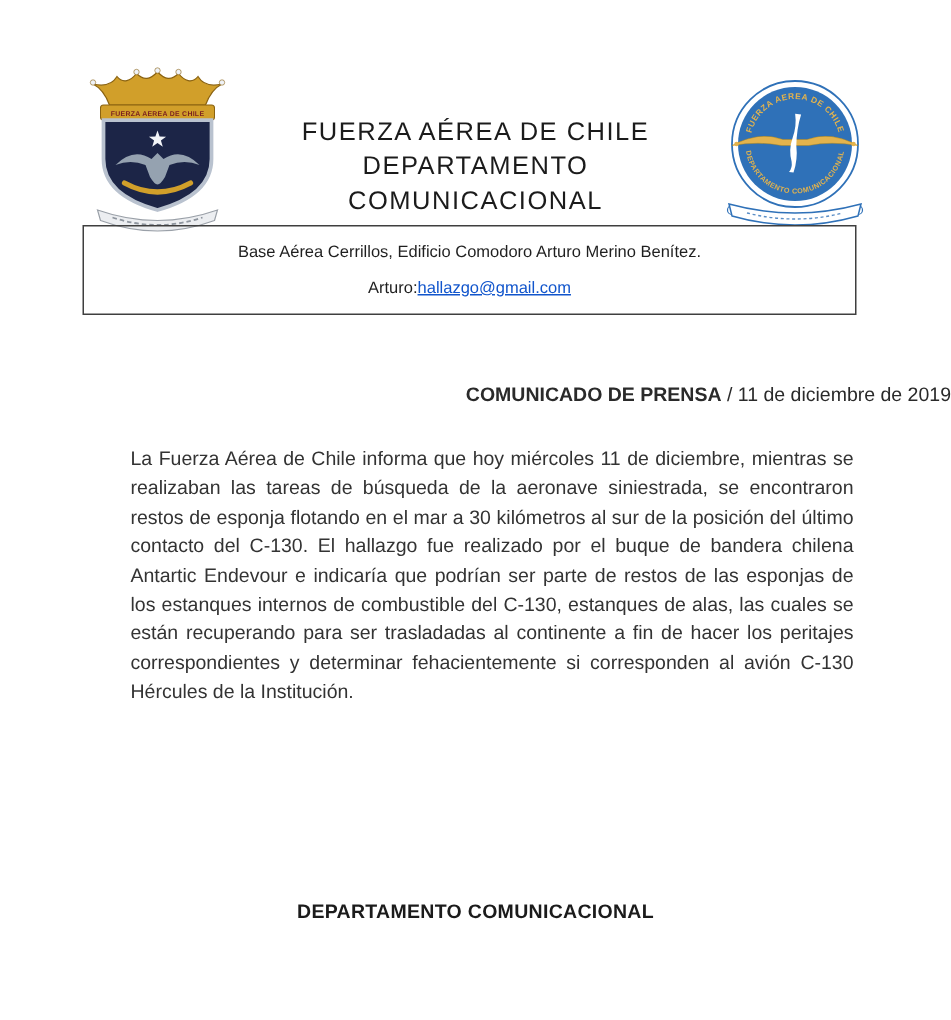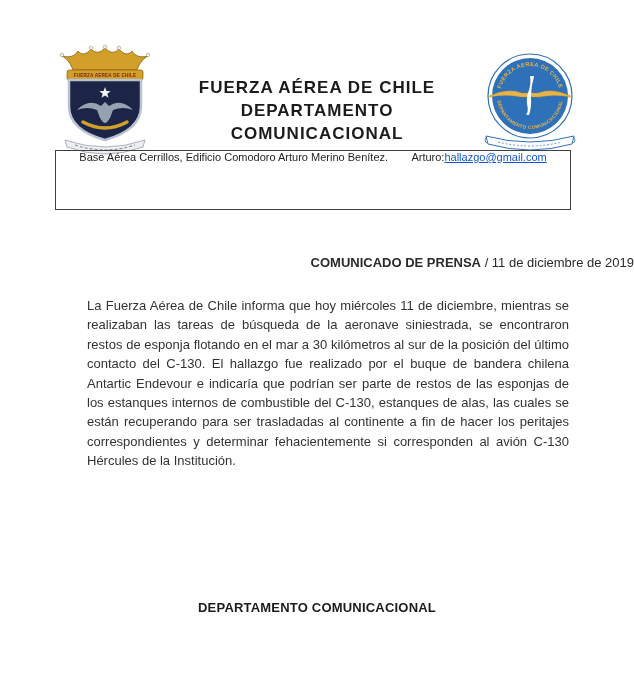--- a/index.html
+++ b/index.html
@@ -4,26 +4,26 @@
 <style>
   html,body { margin:0; padding:0; background:#ffffff; }
   .page {
     position:relative; width:634px; height:680px; background:#ffffff;
     font-family:"Liberation Sans", sans-serif; color:#222; overflow:hidden;
   }
   .emblem-left  { position:absolute; left:57px;  top:44px; width:96px;  height:114px; }
   .seal-right   { position:absolute; left:476px; top:52px; width:108px; height:102px; }
   .header-title {
     position:absolute; left:158px; top:76px; width:318px; text-align:center;
-    font-weight:bold; font-size:17px; line-height:23px; letter-spacing:1px; color:#1b1b1b;
+    font-weight:normal; font-size:17px; line-height:23px; letter-spacing:1px; color:#1b1b1b;
   }
   .contact-box {
     position:absolute; left:55px; top:150px; width:516px; height:60px;
     border:1px solid #3f3f3f; box-sizing:border-box;
-    display:flex; flex-direction:row; justify-content:space-evenly;
+    display:flex; flex-direction:column; justify-content:space-evenly;
     text-align:center; font-size:11px; color:#1f1f1f;
   }
   .contact-box .email-link { color:#1155cc; text-decoration:underline; cursor:pointer; }
   .release-title {
     position:absolute; left:0; top:255px; width:100%; text-align:right;
     font-size:13px; color:#2a2a2a;
   }
   .release-title .bold { font-weight:bold; }
   .body-par {
     position:absolute; left:75px; top:284px; width:482px; margin:12px;

